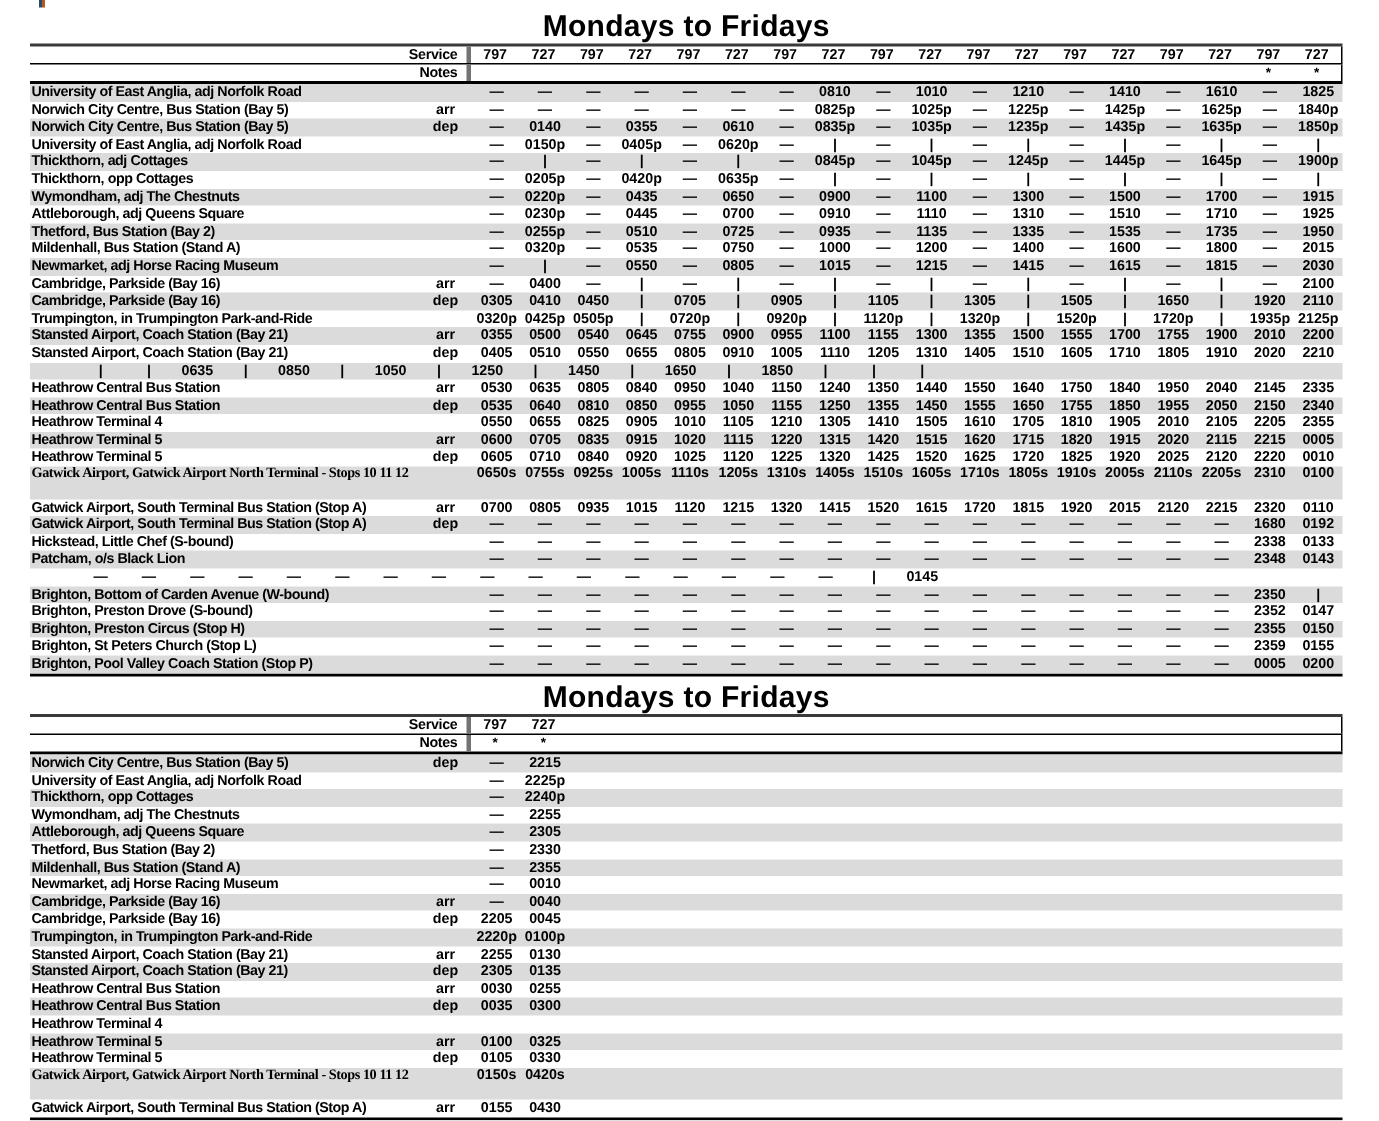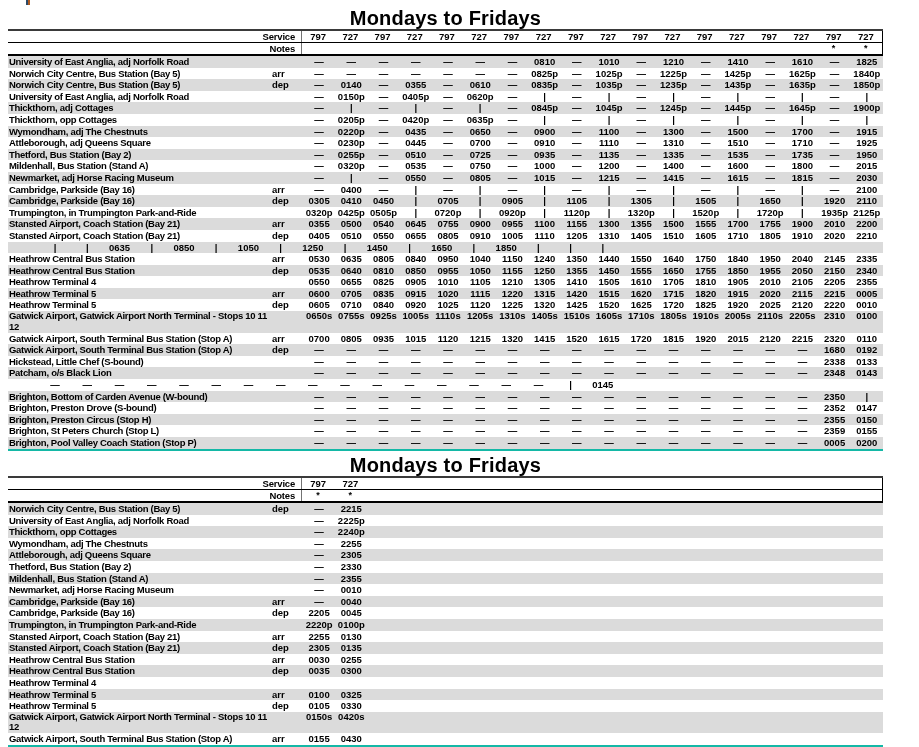--- a/index.html
+++ b/index.html
@@ -1,38 +1,38 @@
 <!DOCTYPE html>
 <html><head>
 <meta charset="utf-8">
 <style>
   html,body{margin:0;padding:0;background:#fff;}
   .canvas{position:relative;width:919px;height:747px;background:#ffffff;overflow:hidden;
           font-family:"Liberation Sans",sans-serif;font-weight:bold;color:#000;}
   .artifact{position:absolute;left:26px;top:0;width:4px;height:5px;
             background:linear-gradient(90deg,#2b4a68 0 50%,#b05a1f 50% 100%);}
-  section.tt{position:absolute;left:8px;width:875px;}
+  section.tt{position:absolute;left:20px;width:875px;}
   #t1{top:7px;}
   #t2{top:454px;}
   .title{font-size:20px;line-height:22px;height:22px;text-align:center;margin:0;letter-spacing:.2px;}
   .rule-a{height:0;border-top:2px solid #3a3a3a;}
   .rule-b{height:0;border-top:1px solid #000;}
   .rule-c{height:0;border-top:2px solid #000;}
   .hrow{display:flex;height:11px;line-height:11px;font-size:9.5px;border-right:1px solid #000;}
-  .hlabel{flex:1 1 auto;text-align:right;padding-right:6px;border-right:1px solid #737373;letter-spacing:-.2px;}
+  .hlabel{flex:1 1 auto;text-align:right;padding-right:6px;border-right:3px solid #737373;letter-spacing:-.2px;}
   .hcells{display:flex;flex:0 0 580px;}
   .cell{width:32.22px;text-align:center;overflow:visible;}
-  .body{border-bottom:2px solid #14b8a6;}
+  .body{border-bottom:2px solid #000000;}
   .row{display:flex;height:11.6px;line-height:11.6px;font-size:9.5px;align-items:stretch;}
   .row.shade{background:#dbdbdb;}
   .row .stop{flex:1 1 auto;min-width:0;padding-left:1px;letter-spacing:-.3px;white-space:nowrap;overflow:hidden;}
-  .row .tag{flex:0 0 26px;text-align:left;padding-right:5px;}
+  .row .tag{flex:0 0 26px;text-align:center;padding-right:5px;}
   .row .cells{display:flex;flex:0 0 580px;}
   .row.tall{height:21.5px;line-height:10.5px;align-items:flex-start;}
-  .row.tall .stop{white-space:normal;}
+  .row.tall .stop{white-space:normal;font-family:Liberation Serif, serif;}
   .notes-cell{font-size:9px;}
 </style>
 </head>
 <body>
 
 <div class="canvas">
   <div class="artifact"></div>
 
   <section class="tt" id="t1">
     <h1 class="title">Mondays to Fridays</h1>

